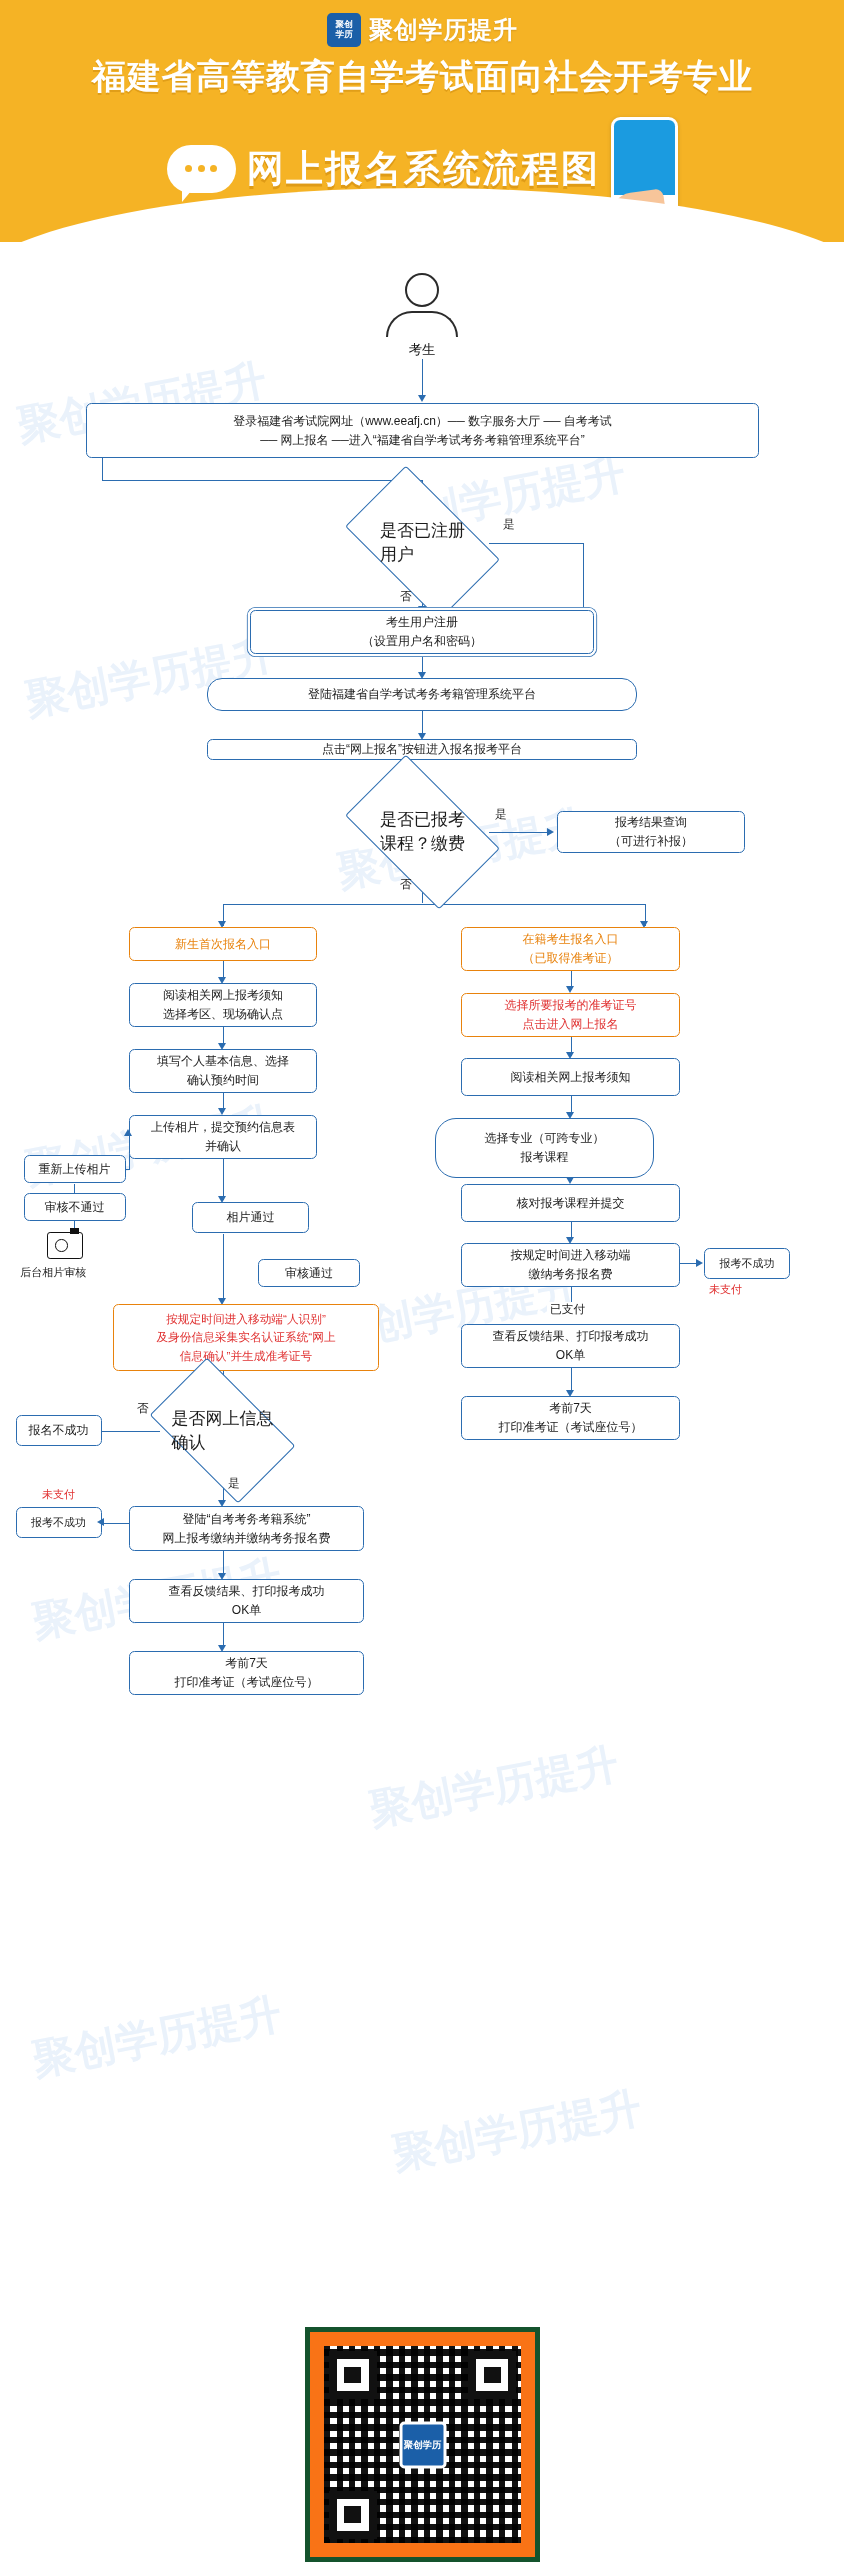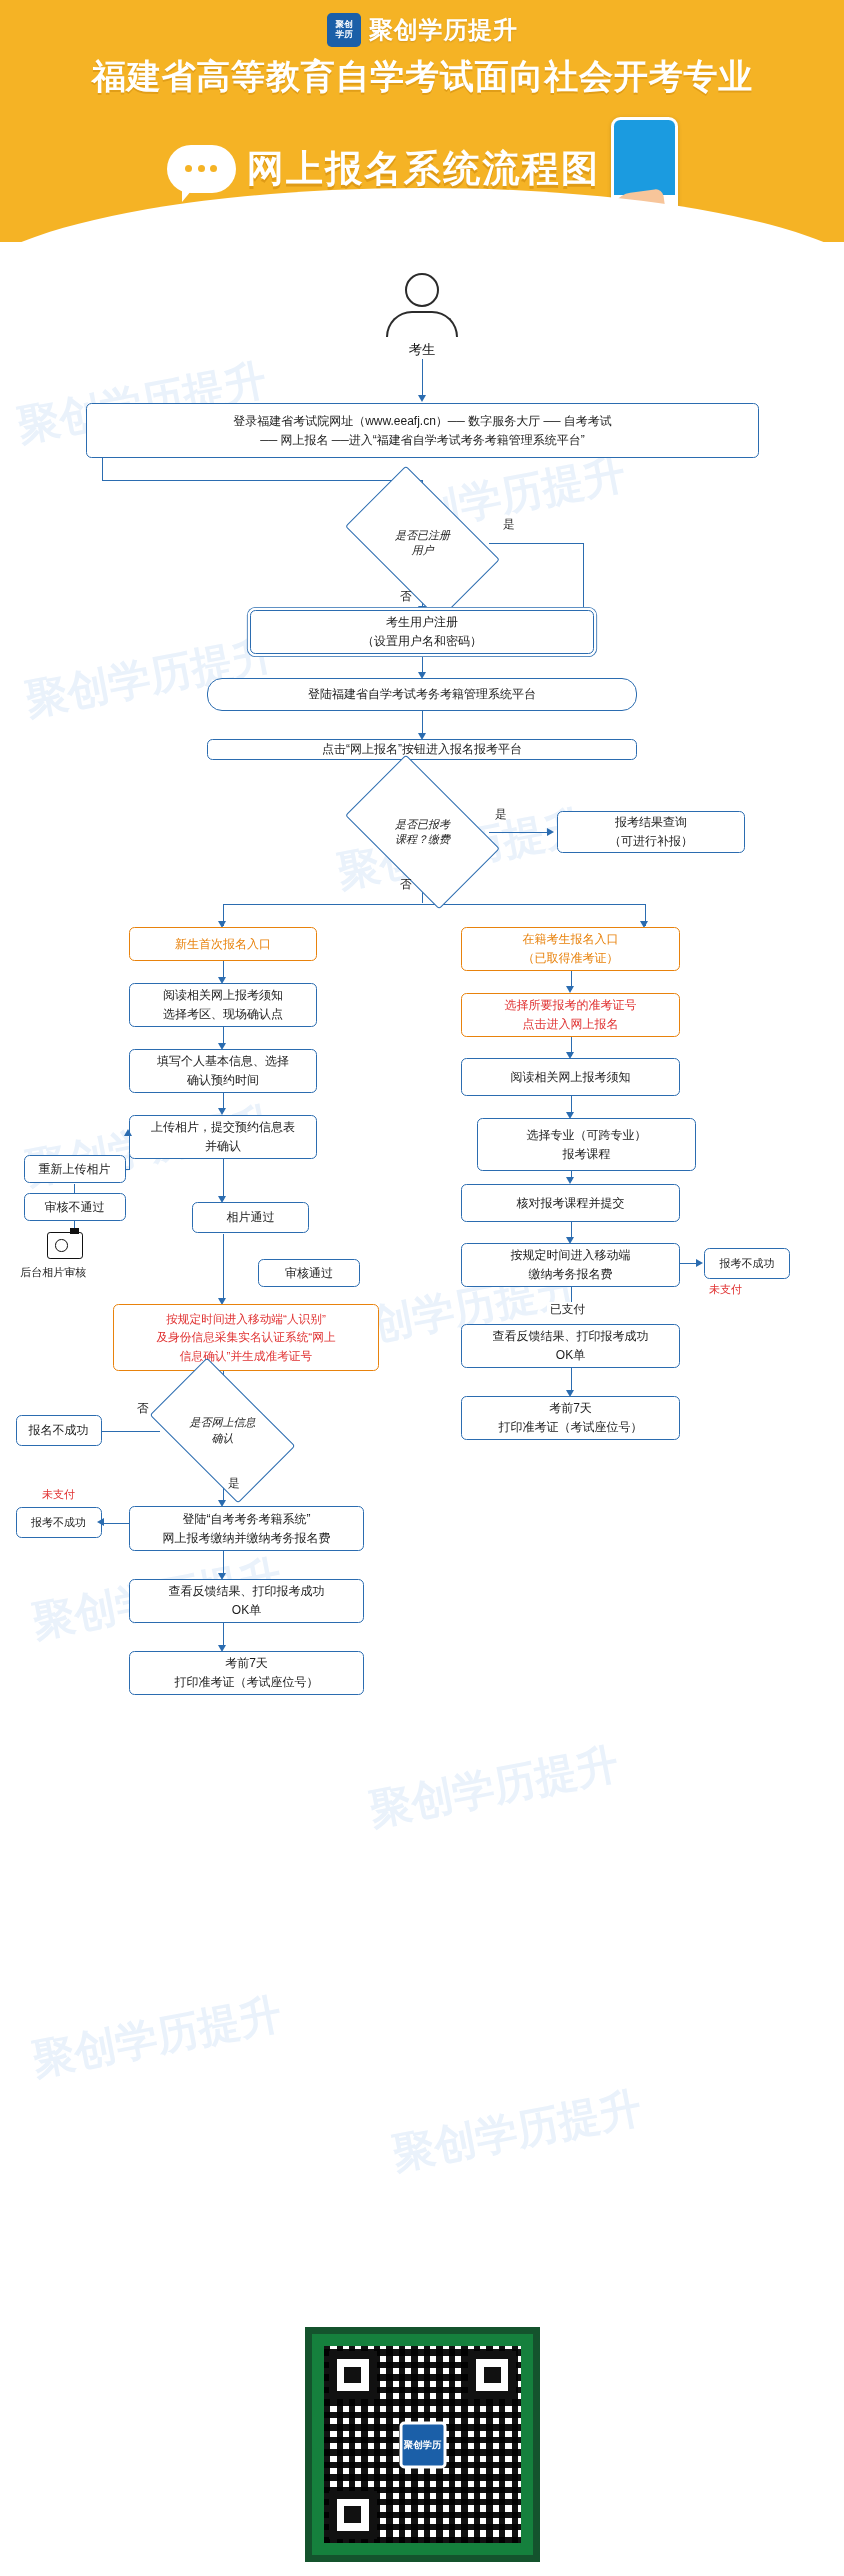--- a/index.html
+++ b/index.html
@@ -121,21 +121,21 @@
   .diamond {
     position:absolute; z-index:2;
     display:flex;align-items:center;justify-content:center;
   }
   .diamond .dshape{
     position:absolute; inset:0; border:0.8px solid #2b6cb0; background:#fff;
     transform:rotate(45deg);
     border-radius:3.1px;
   }
   .diamond .dtext{
-    position:relative; font-size:11px; line-height:1.4; text-align:center; color:#1b1b1b; white-space:pre-line;font-style:italic;
+    position:relative; font-size:17px; line-height:1.4; color:#1b1b1b; white-space:pre-line;
   }
   .ln { position:absolute; background:#2b6cb0; z-index:1; }
   .ln.h { height:0.8px; }
   .ln.v { width:0.8px; }
   .arrow {
     position:absolute; width:0;height:0;z-index:2;
     border-style:solid;
   }
   .arrow.down { border-width:7px 4.7px 0 4.7px; border-color:#2b6cb0 transparent transparent transparent; }
   .arrow.right { border-width:4.7px 0 4.7px 7px; border-color:transparent transparent transparent #2b6cb0; }
@@ -156,21 +156,21 @@
 
   
   .qr-wrap {
     position:relative;
     width:845px;
     padding:20.3px 0 7.8px;
     background:#ffffff;
     text-align:center;
   }
   .qr-box{
-    width:235px;height:235px;margin:0 auto;border:7px solid #14532d;background:#15803d;
+    width:235px;height:235px;margin:0 auto;border:5px solid #14532d;background:#f97316;
     display:flex;align-items:center;justify-content:center;position:relative;
   }
   .qr-inner{
     width:197px;height:197px;
     background:
       repeating-linear-gradient(90deg,#111 0 6.3px,#fff 6.3px 12.5px),
       repeating-linear-gradient(0deg,#111 0 6.3px,#fff 6.3px 12.5px);
     background-blend-mode:multiply;
     position:relative;
   }
@@ -378,21 +378,21 @@
 
   <div class="node red" style="left:461px; top:751px; width:219px; height:44px;">选择所要报考的准考证号
 点击进入网上报名</div>
   <div class="ln v" style="left:571px; top:795px; height:19px;"></div>
   <div class="arrow down" style="left:566px; top:810px;"></div>
 
   <div class="node" style="left:461px; top:816px; width:219px; height:38px;">阅读相关网上报考须知</div>
   <div class="ln v" style="left:571px; top:854px; height:19px;"></div>
   <div class="arrow down" style="left:566px; top:870px;"></div>
 
-  <div class="node" style="left:477px; top:876px; width:219px; height:53px;">选择专业（可跨专业）
+  <div class="node" style="left:435px; top:876px; width:219px; height:60px;border-radius:21px;">选择专业（可跨专业）
 报考课程</div>
   <div class="ln v" style="left:571px; top:920px; height:19px;"></div>
   <div class="arrow down" style="left:566px; top:935px;"></div>
 
   <div class="node" style="left:461px; top:942px; width:219px; height:38px;">核对报考课程并提交</div>
   <div class="ln v" style="left:571px; top:979px; height:19px;"></div>
   <div class="arrow down" style="left:566px; top:995px;"></div>
 
   <div class="node" style="left:461px; top:1001px; width:219px; height:44px;">按规定时间进入移动端
 缴纳考务报名费</div>

